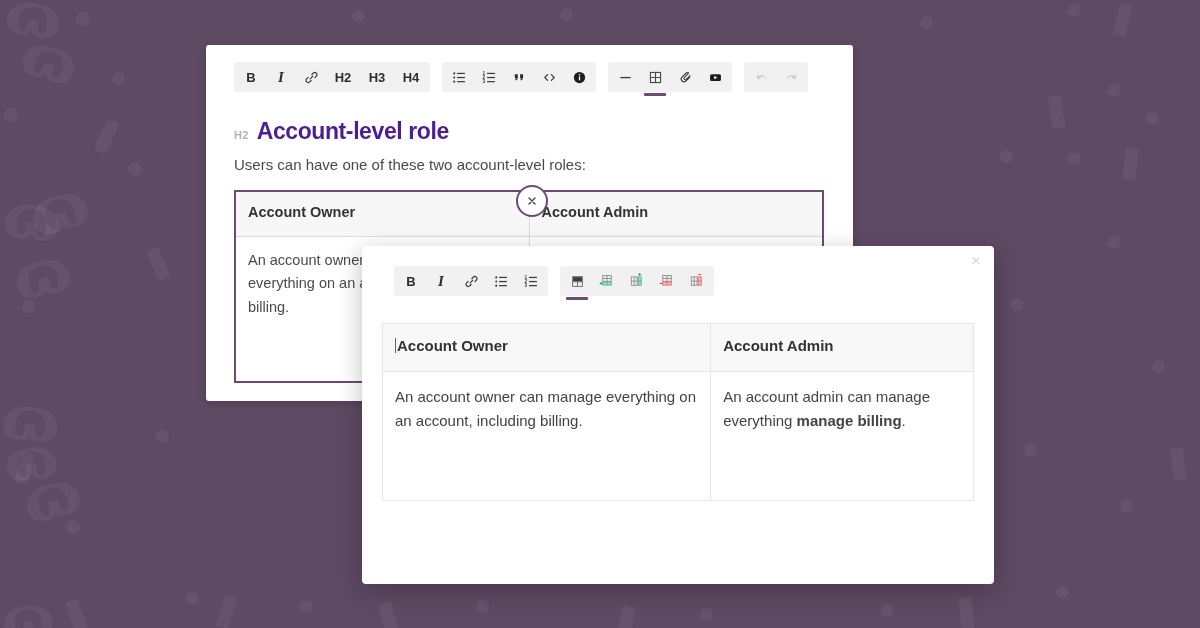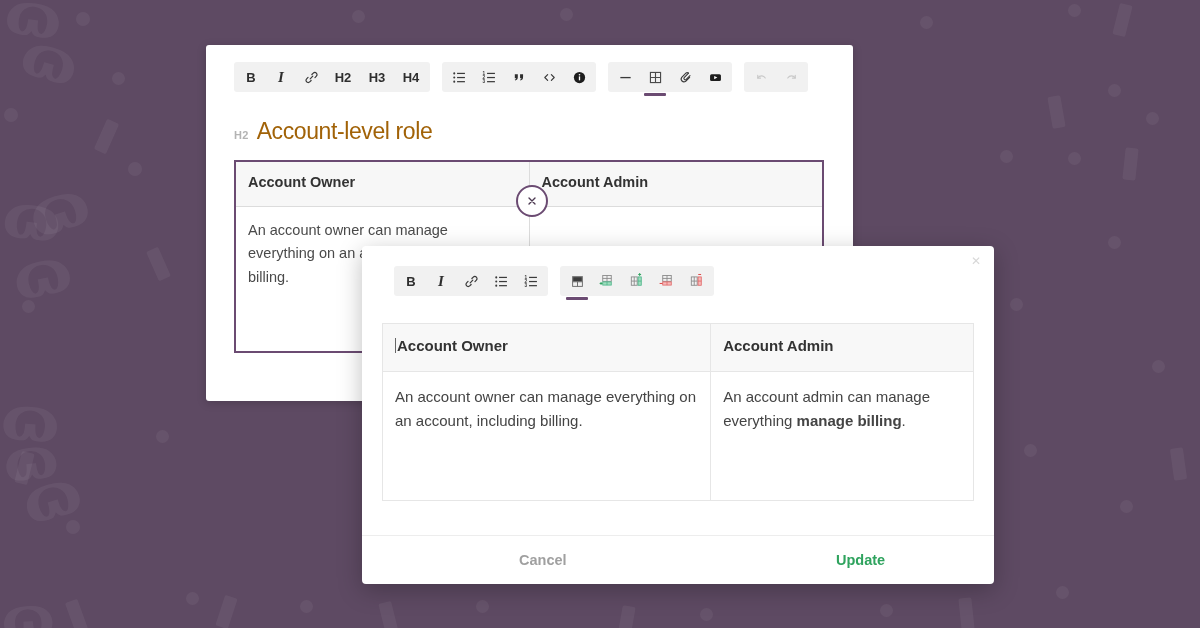--- a/index.html
+++ b/index.html
@@ -95,22 +95,22 @@
   .doc { padding: 26px 28px 0 28px; }
   .h2-row { display: flex; align-items: baseline; gap: 8px; }
   .h2-tag {
     font-size: 11px;
     font-weight: 700;
     color: #b3b3b3;
     letter-spacing: .3px;
   }
   .h2-text {
     font-size: 23px;
-    font-weight: 400;
-    color: #a16207;
+    font-weight: 700;
+    color: #4c1d95;
     letter-spacing: -.4px;
   }
   .doc-para {
     margin-top: 9px;
     font-size: 15px;
     color: #4a4a4a;
     line-height: 1.4;
   }
 
   .doc-table {
@@ -458,20 +458,21 @@
         </span>
       </div>
     </div>
   </div>
 
   <div class="doc">
     <div class="h2-row">
       <span class="h2-tag">H2</span>
       <span class="h2-text">Account-level role</span>
     </div>
+    <div class="doc-para">Users can have one of these two account-level roles:</div>
 
     <table class="doc-table">
       <tbody>
           <tr>
         <th style="width:50%">Account Owner</th>
         <th style="width:50%">Account Admin</th>
       </tr>
       <tr>
         <td>An account owner can manage everything on an account, including billing.</td>
         <td></td>
@@ -634,17 +635,13 @@
         <th style="width:44%">Account Admin</th>
       </tr>
       <tr>
         <td>An account owner can manage everything on an account, including billing.</td>
         <td><span>An account admin can manage everything </span><strong>manage billing</strong><span>.</span></td>
       </tr>
     </tbody>
       </table>
   </div>
 
-  <div class="modal-footer">
-    <div class="btn-cancel">Cancel</div>
-    <div class="btn-update">Update</div>
-  </div>
 </div>
 
 </body></html>

